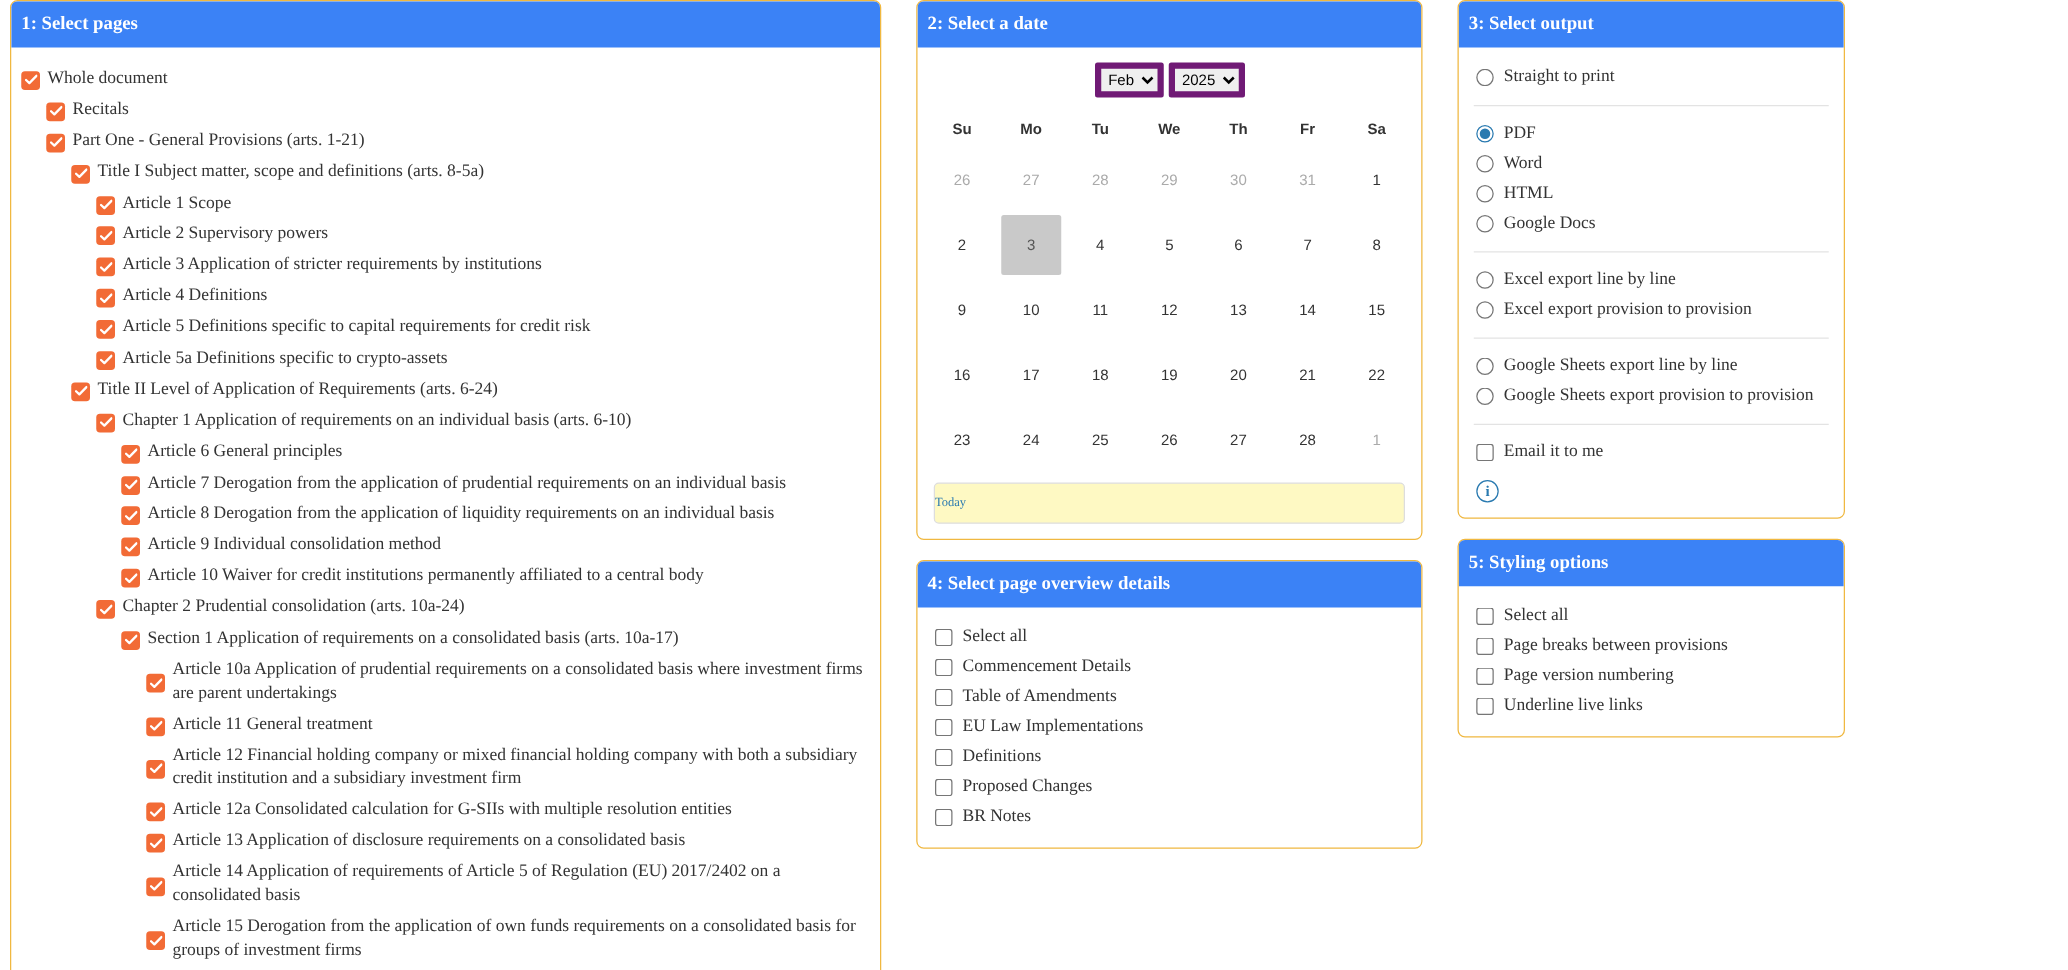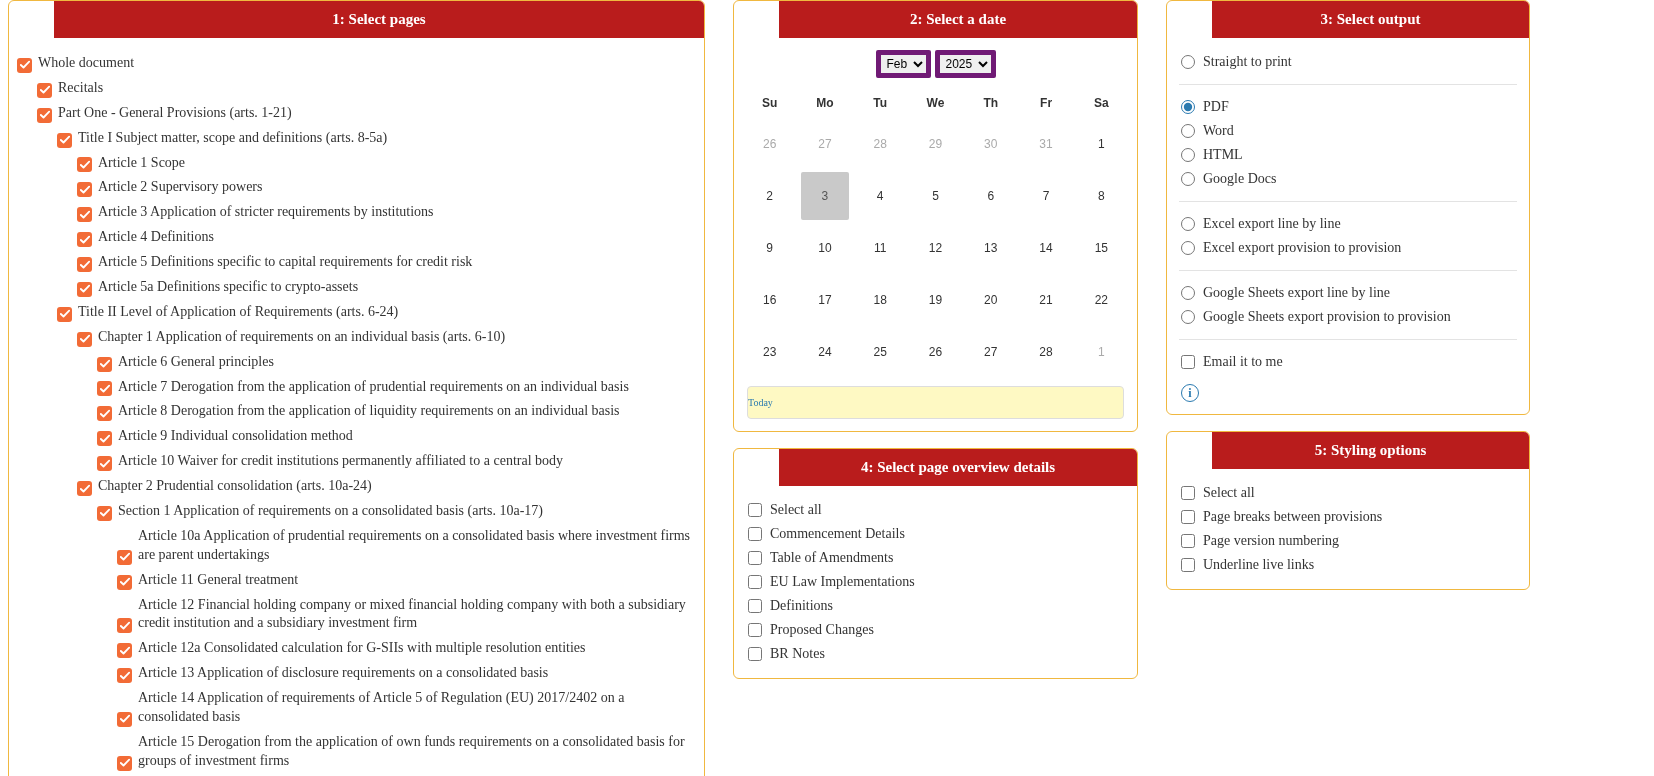--- a/index.html
+++ b/index.html
@@ -10,46 +10,44 @@
     color: #333;
     padding: 0 8px;
   }
   .layout {
     display: flex;
     gap: 28px;
     align-items: flex-start;
   }
   .col1 { width: 697px; }
   .col2 { width: 405px; display: flex; flex-direction: column; gap: 16px; }
-  .col3 { width: 364px; display: flex; flex-direction: column; gap: 16px; }
+  .col3 { width: 310px; display: flex; flex-direction: column; gap: 16px; }
   .panel {
     border: 1px solid #f0b840;
     border-radius: 6px;
     overflow: hidden;
     background: #fff;
   }
   .panel-head {
-    background: #b91c1c;
+    background: #3b82f6;
     color: #fff;
-    text-align: center;
     font-weight: bold;
     font-size: 15px;
     padding: 10px 8px;
-    margin-left: 45px;
   }
   .panel-body {
     padding: 12px 8px 12px 8px;
   }
   
   ul.tree, ul.tree ul { list-style: none; padding-left: 0; }
   ul.tree ul { padding-left: 20px; }
   ul.tree li { margin: 2px 0; }
   .node {
     display: flex;
-    align-items: flex-end;
+    align-items: center;
     gap: 6px;
     padding: 2px 0;
   }
   .node .cb {
     flex-shrink: 0;
     width: 15px;
     height: 15px;
     border-radius: 3px;
     background: #f26b36;
     display: flex;

